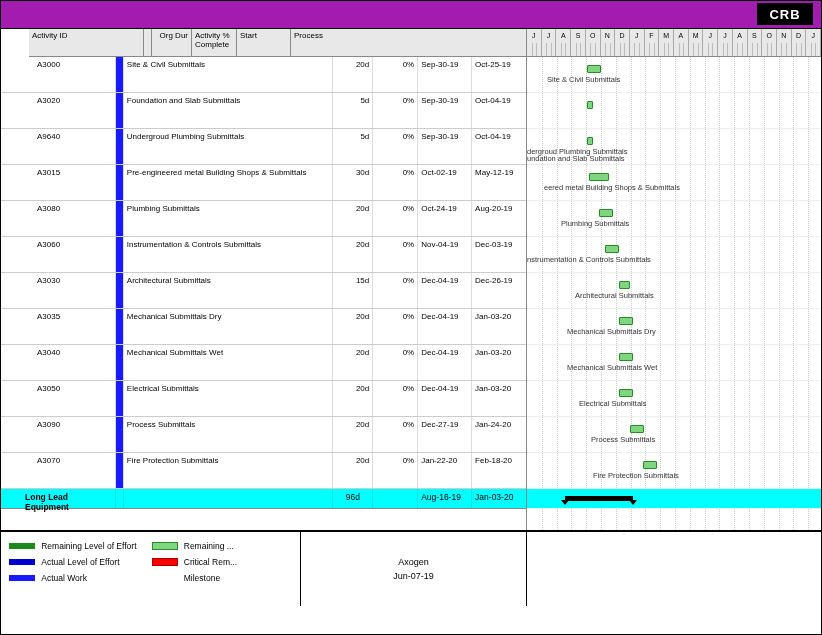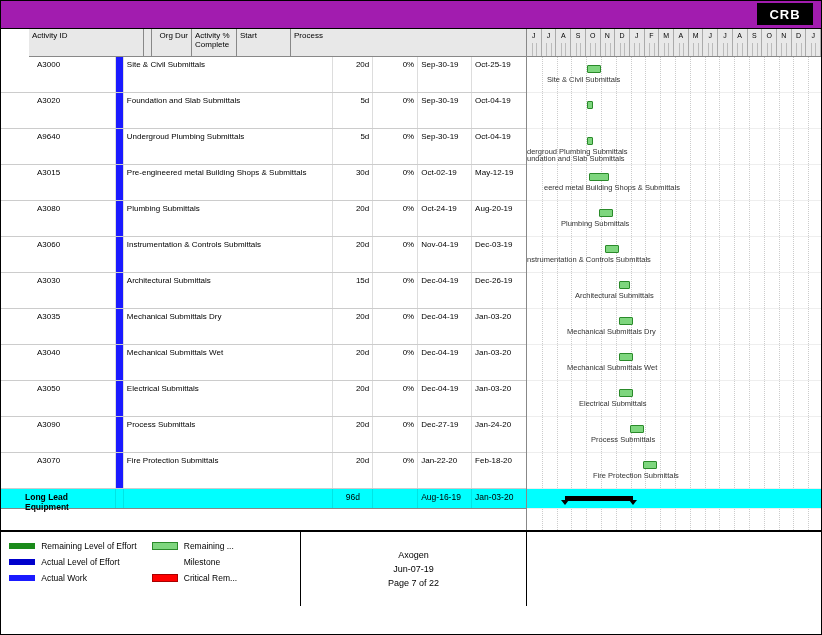--- a/index.html
+++ b/index.html
@@ -348,33 +348,32 @@
             <div class="swatch act-work"></div>
             <span>Actual Work</span>
           </div>
       </div>
       <div class="legend-col c2">
         <div class="legend-row">
             <div class="swatch rem-work"></div>
             <span>Remaining ...</span>
           </div>
         <div class="legend-row">
+            <div class="swatch crit"></div>
+            <span>Critical Rem...</span>
+          </div>
+        <div class="legend-row">
             <div style="width:26px;display:flex;justify-content:space-around;">
               <div class="diamond"></div>
               <div class="diamond"></div>
             </div>
             <span>Milestone</span>
           </div>
-        <div class="legend-row">
-            <div class="swatch crit"></div>
-            <span>Critical Rem...</span>
-          </div>
       </div>
     </div>
     <div class="foot2">
       <div>Axogen</div>
       <div>Jun-07-19</div>
-      <div>Page 7 of 22</div>
     </div>
     <div class="foot3"></div>
   </div>
 
 </div>
 
 </body></html>

